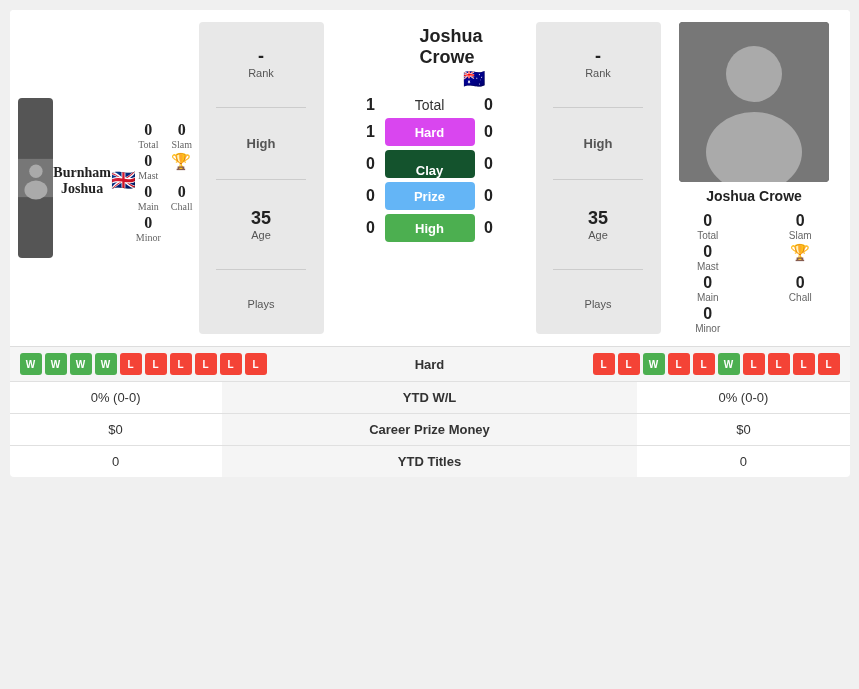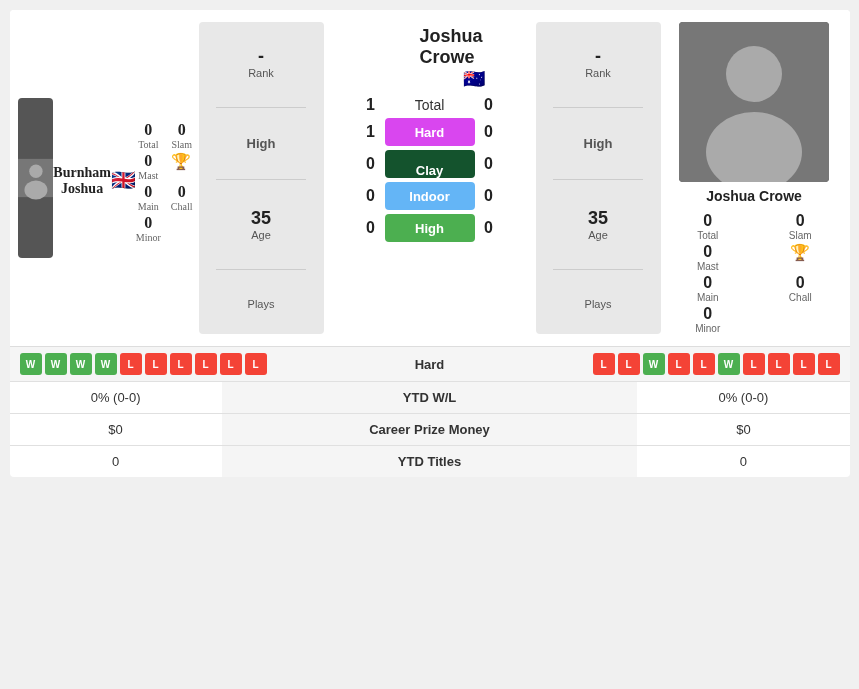--- a/index.html
+++ b/index.html
@@ -362,21 +362,21 @@
         <span class="score-num">0</span>
         <div class="surface-btn surface-clay">
           <span>Clay</span>
         </div>
         <span class="score-num">0</span>
       </div>
 
       <div class="score-row">
         <span class="score-num">0</span>
         <div class="surface-btn surface-indoor">
-          <span>Indoor</span>
+          <span>Prize</span>
         </div>
         <span class="score-num">0</span>
       </div>
 
       <div class="score-row">
         <span class="score-num">0</span>
         <div class="surface-btn surface-grass">
           <span>High</span>
         </div>
         <span class="score-num">0</span>

